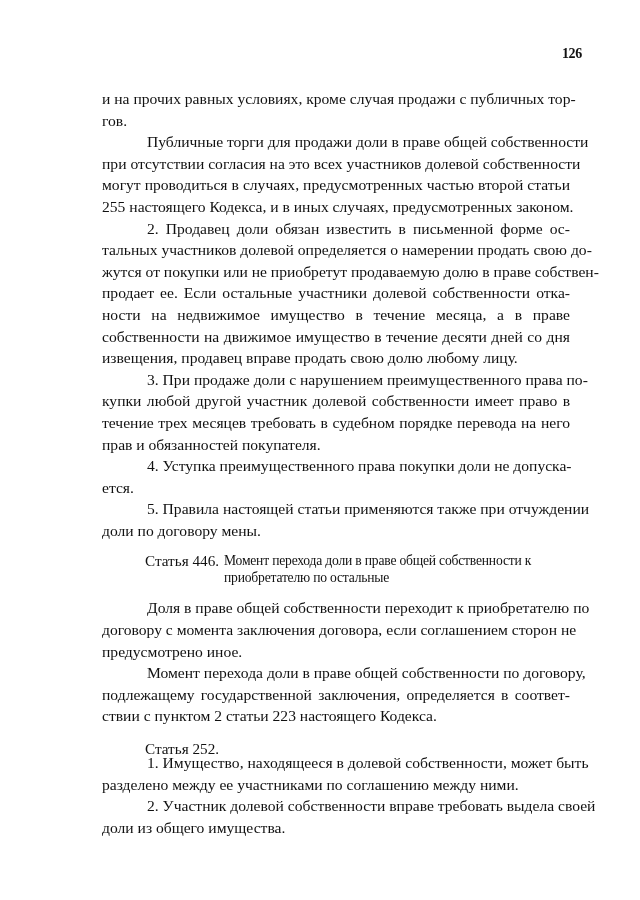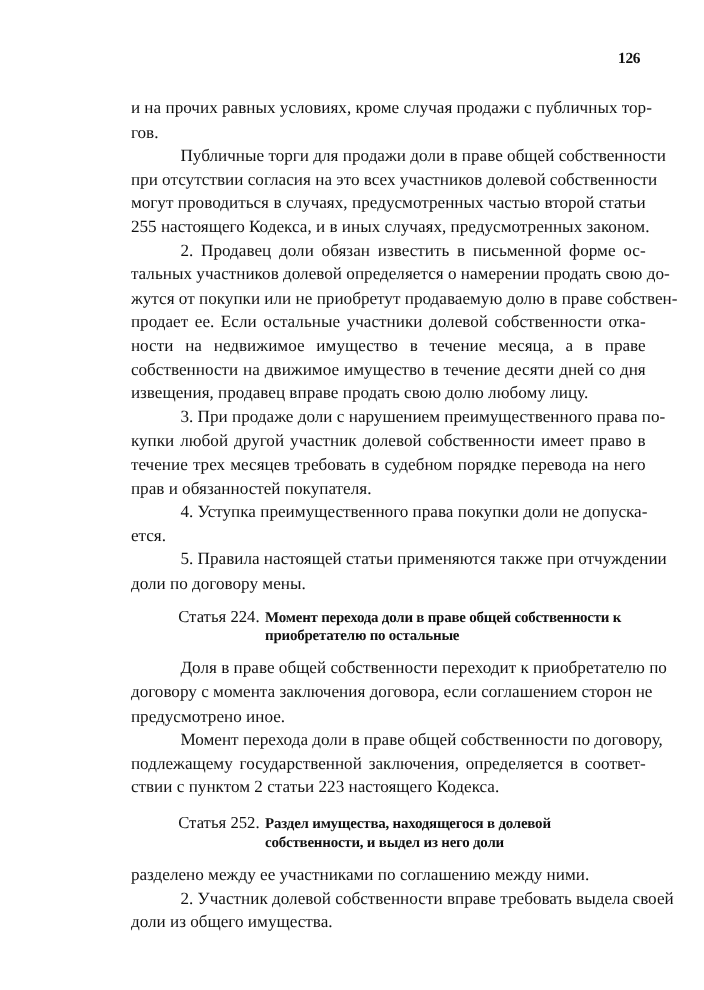--- a/index.html
+++ b/index.html
@@ -9,34 +9,34 @@
       font-family: "Liberation Serif", "DejaVu Serif", serif;
       color: #111111;
       border-radius: 21px;
     }
     .page-number {
       position: absolute; top: 46px; right: 58px;
       font-weight: bold; font-size: 14px; letter-spacing: -0.3px;
     }
     .body {
       position: absolute; left: 102px; top: 88px; width: 468px;
-      font-size: 15.6px; line-height: 21.6px; margin-left: 17px;
+      font-size: 15.6px; line-height: 21.6px;
     }
     .line {
       display: block; white-space: nowrap; text-align: justify;
       text-align-last: justify; height: 21.6px;
     }
     .line.last { text-align-last: left; }
     .line.indent { padding-left: 45px; }
     .heading {
       position: relative; margin-left: 43px; width: 420px;
       font-size: 15.2px; line-height: 16.5px;
     }
     .heading .label { position: absolute; left: 0; top: 0; white-space: nowrap; }
-    .heading .title { margin-left: 79px; font-weight: bold; font-size: 13.6px; letter-spacing: -0.2px; }
+    .heading .title { margin-left: 79px; font-weight: normal; font-size: 13.6px; letter-spacing: -0.2px; }
     .heading .title span { display: block; white-space: nowrap; }
     .gap-h1-before { height: 12px; }
     .gap-h1-after { height: 11px; }
     .gap-h2-before { height: 14px; }
     .gap-h2-after { height: 11px; }
   </style>
 </head>
 <body>
 
 <div class="page">
@@ -70,47 +70,44 @@
       <div>
         <span class="line indent">4. Уступка преимущественного права покупки  доли  не  допуска-</span>
         <span class="line last">ется.</span>
       </div>
       <div>
         <span class="line indent">5. Правила настоящей статьи применяются также при  отчуждении</span>
         <span class="line last">доли по договору мены.</span>
       </div>
       <div class="gap-h1-before"></div>
       <div class="heading">
-        <span class="label">Статья 224.</span>
+        <span class="label">Статья 446.</span>
         <div class="title">
           <span>Момент перехода доли в праве общей собственности к</span>
           <span>приобретателю по остальные</span>
         </div>
       </div>
       <div class="gap-h1-after"></div>
       <div>
         <span class="line indent">Доля в праве общей собственности переходит к приобретателю по</span>
         <span class="line">договору с момента заключения договора, если соглашением сторон не</span>
         <span class="line last">предусмотрено иное.</span>
       </div>
       <div>
         <span class="line indent">Момент перехода доли в праве общей собственности по договору,</span>
         <span class="line">подлежащему государственной заключения,    определяется в   соответ-</span>
         <span class="line last">ствии  с  пунктом  2 статьи 223 настоящего Кодекса.</span>
       </div>
       <div class="gap-h2-before"></div>
       <div class="heading">
         <span class="label">Статья 252.</span>
-        <div class="title">
-          <span>Раздел имущества, находящегося в долевой</span>
-          <span>собственности, и выдел из него доли</span>
-        </div>
       </div>
       <div class="gap-h2-after"></div>
       <div>
+        <span class="line indent">1. Имущество,  находящееся в долевой собственности, может быть</span>
         <span class="line last">разделено между ее участниками по соглашению между ними.</span>
       </div>
       <div>
         <span class="line indent">2. Участник долевой собственности вправе требовать выдела своей</span>
         <span class="line last">доли из общего имущества.</span>
       </div>
     </div>
 </div>
 
 </body></html>

